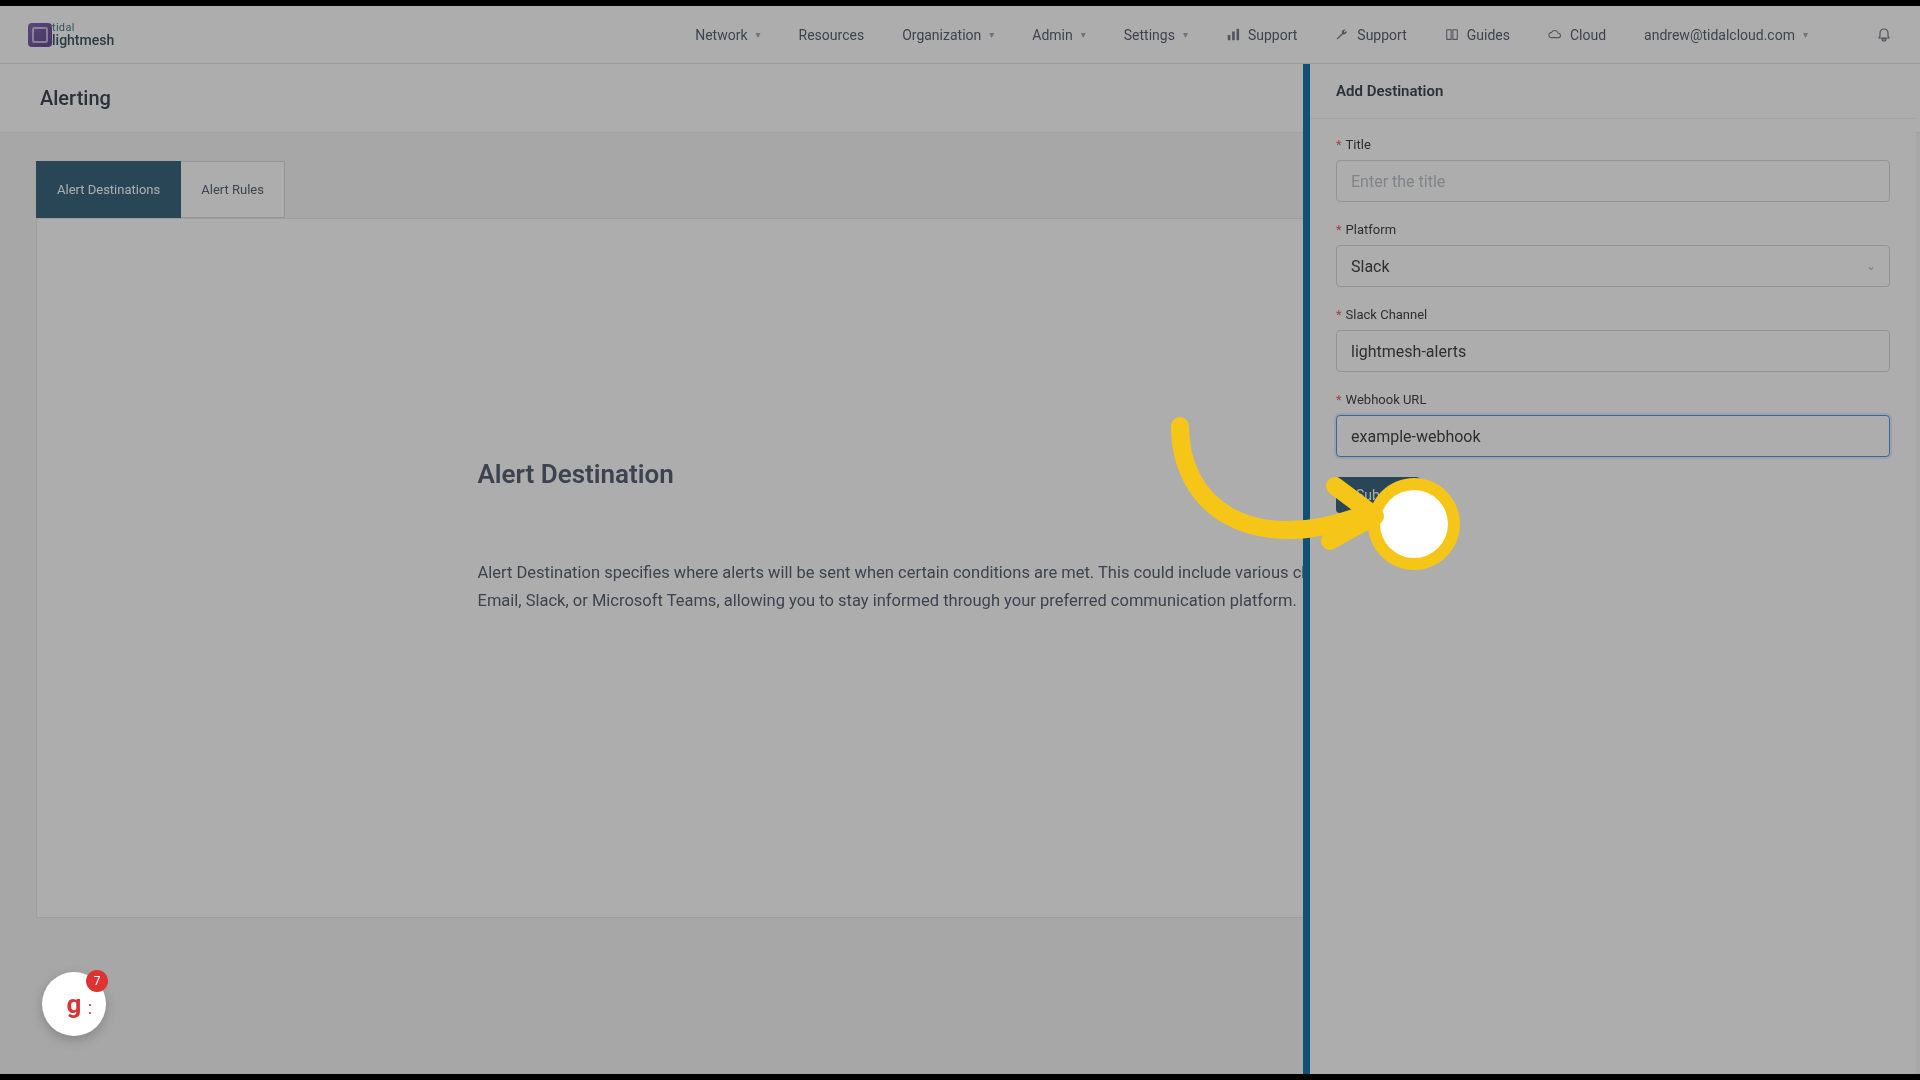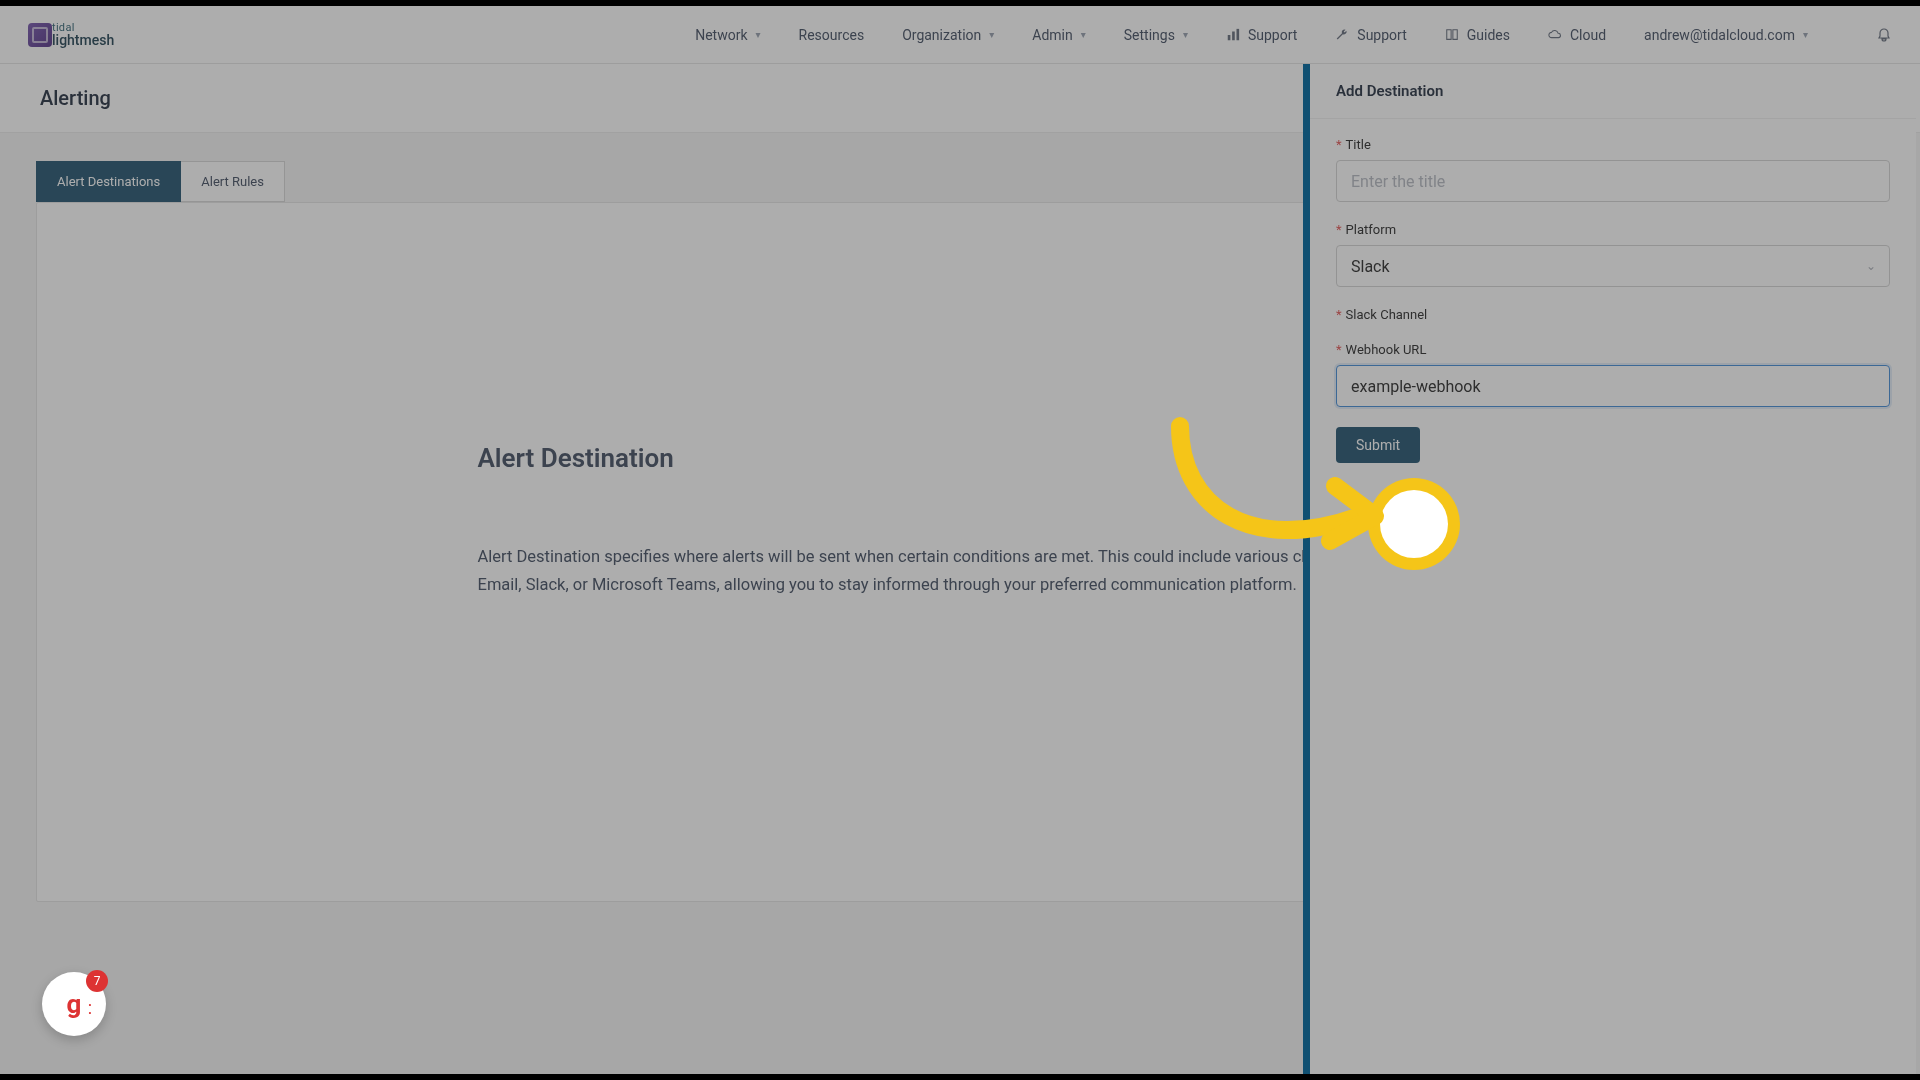--- a/index.html
+++ b/index.html
@@ -13,21 +13,21 @@
 .logo-text .t1 { font-size: 11px; color: #3a6a7a; letter-spacing: 0.3px; }
 .logo-text .t2 { font-size: 14px; color: #2a4a5a; font-weight: 500; }
 .nav { display: flex; gap: 38px; margin-left: auto; align-items: center; }
 .nav-item { display: flex; align-items: center; gap: 8px; color: #4a5568; font-size: 14px; cursor: pointer; }
 .nav-item .chev { font-size: 10px; color: #9aa2b0; }
 .nav-icon { width: 14px; height: 14px; display: inline-flex; align-items: center; justify-content: center; color: #6a7280; }
 .bell { margin-left: 30px; color: #6a7280; cursor: pointer; }
 .page-header { padding: 22px 40px; font-size: 20px; color: #2d3748; background: #fff; border-bottom: 1px solid #ececec; font-weight: 500; }
 .content { padding: 28px 36px; }
 .tabs { display: flex; }
-.tab { padding: 12px 20px; font-size: 13px; border: 1px solid #d8d8d8; background: #fff; color: #4a5568; cursor: pointer; }
+.tab { padding: 20px 20px; font-size: 13px; border: 1px solid #d8d8d8; background: #fff; color: #4a5568; cursor: pointer; }
 .tab.active { background: #2a5a75; color: #fff; border-color: #2a5a75; }
 .tab + .tab { border-left: none; }
 .panel { background: #fff; border: 1px solid #e5e5e5; border-radius: 2px; min-height: 700px; padding: 240px 0 0 0; display: flex; flex-direction: column; align-items: center; }
 .panel-inner { width: 965px; }
 .panel-title { font-size: 26px; color: #4a5568; font-weight: 600; margin-bottom: 70px; }
 .panel-desc { font-size: 16.5px; color: #4a5568; line-height: 1.7; }
 .drawer { position: absolute; top: 58px; right: 4px; width: 613px; height: calc(100% - 58px); background: #fff; border-left: 7px solid #0369a1; }
 .drawer-header { padding: 18px 26px; font-size: 15px; font-weight: 600; color: #2d3748; border-bottom: 1px solid #f0f0f0; }
 .form { padding: 18px 26px; }
 .field { margin-bottom: 20px; }
@@ -163,20 +163,21 @@
           <input class="input" readonly="" value="Slack" style="">
           <span class="chev">⌄</span>
         </div>
       </div>
 
       <div class="field">
         <div class="field-label">
           <span class="req">*</span>
           <span>Slack Channel</span>
         </div>
+        <input class="input" value="lightmesh-alerts" style="">
       </div>
 
       <div class="field">
         <div class="field-label">
           <span class="req">*</span>
           <span>Webhook URL</span>
         </div>
         <input class="input focused" value="example-webhook" style="">
       </div>
 

